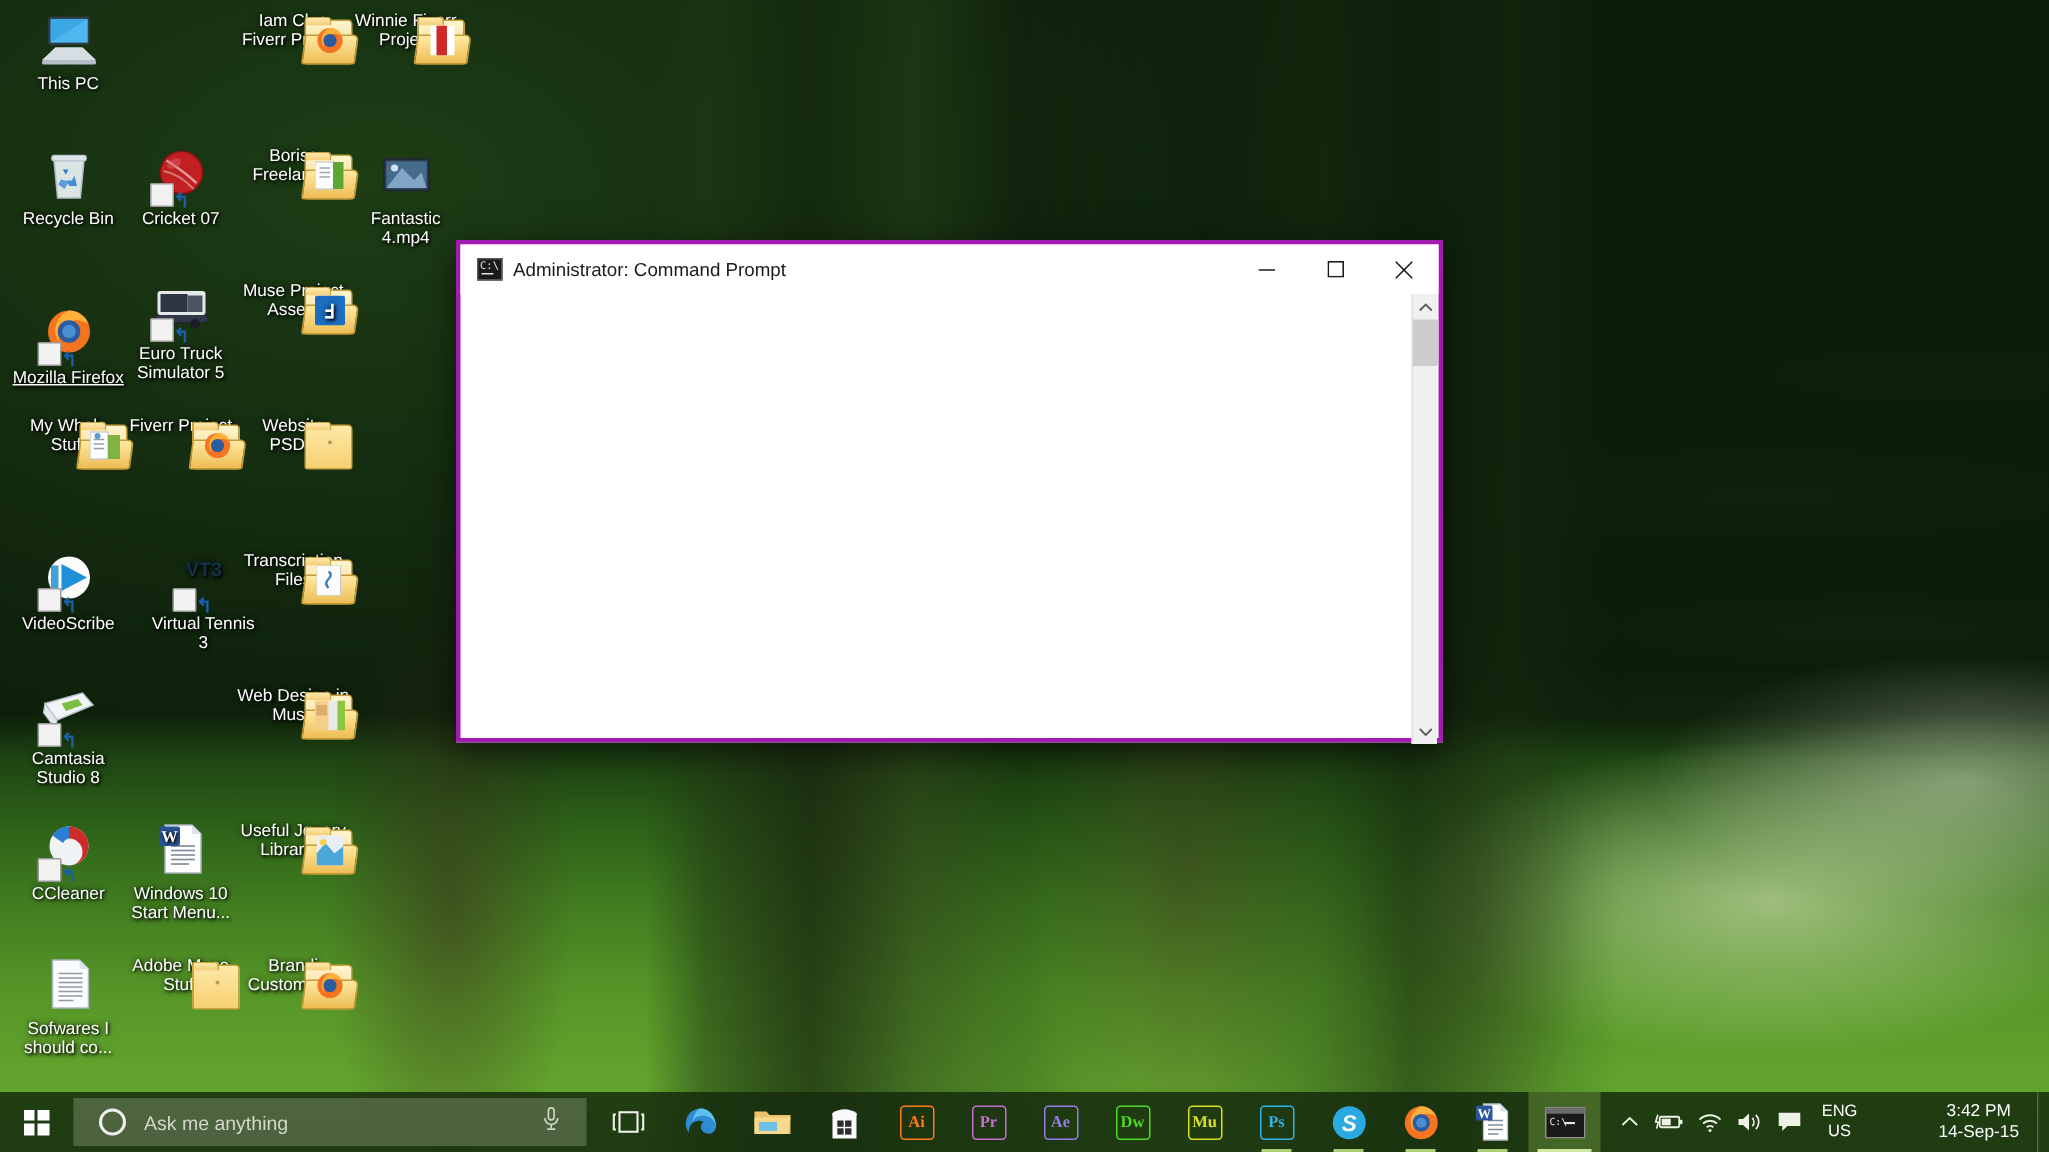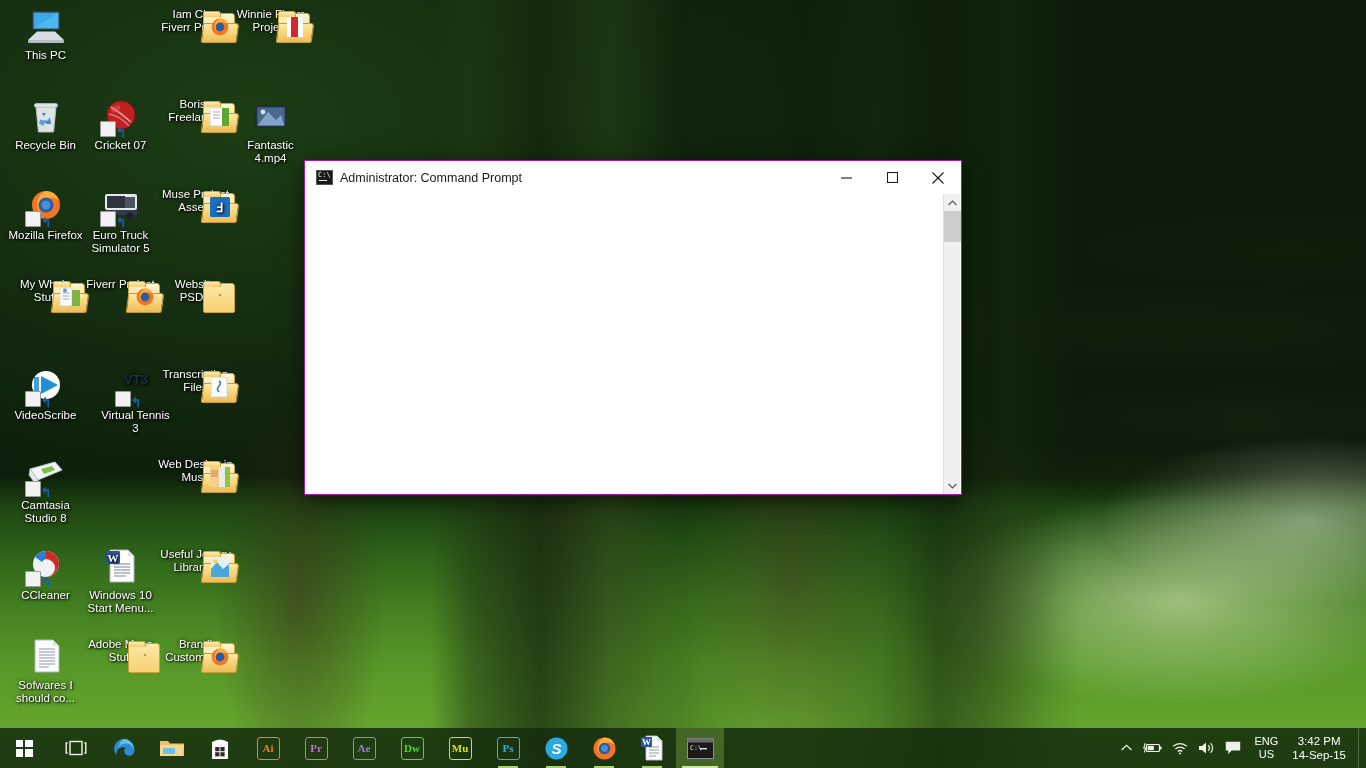--- a/index.html
+++ b/index.html
@@ -128,21 +128,21 @@
     width:20px; height:20px; z-index:3;
     border-radius:2px;
   }
 
   
   #cmd-window{
     position:absolute;
     left:304px; top:160px;
     width:658px; height:335px;
     background:#fff;
-    border:1px solid #a21caf;
+    border:3px solid #a21caf;
     box-shadow:0 6px 22px rgba(0,0,0,.55);
   }
   #cmd-titlebar{
     height:33px; background:#fff;
     display:flex; align-items:center;
     border-bottom:none;
   }
   #cmd-titlebar .tb-icon{
     width:17px; height:15px; margin:0 7px 0 11px;
     background:#1a1a1a; border:1px solid #555;
@@ -291,20 +291,21 @@
   #tray-lang{
     height:40px; padding:0 8px;
     display:flex; flex-direction:column; align-items:center; justify-content:center;
     color:#fff; font-size:11px; line-height:13px;
   }
   #tray-clock{
     height:40px; padding:0 12px 0 6px;
     display:flex; flex-direction:column; align-items:center; justify-content:center;
     color:#fff; font-size:11.5px; line-height:14px;
     text-align:center;
+    margin-left:40px;
   }
   #show-desktop{ width:8px; height:40px; border-left:1px solid rgba(255,255,255,.22); }
 </style>
 </head>
 <body>
 
 <div id="wallpaper"></div>
 
 <div id="desktop-icons">
     <div class="desk-icon" style="left: 8px; top: 8px;"><span class="glyph"><svg width="42" height="38" viewBox="0 0 42 38">
@@ -353,21 +354,21 @@
               </g>
               <rect x="12" y="1" width="7" height="18" fill="#5aa832"></rect>
             </svg></span>
         </span></span><span class="label">Borisc Freelanc...</span></div>
     <div class="desk-icon" style="left: 233px; top: 98px;"><span class="glyph"><svg width="42" height="38" viewBox="0 0 42 38">
         <rect x="6" y="8" width="30" height="21" rx="1.5" fill="#2f3f52" stroke="#1b2635" stroke-width="1"></rect>
         <rect x="7.6" y="9.6" width="26.8" height="17.8" fill="#466a8c"></rect>
         <path d="M7.6 27.4 L18 14 L26 22 L31 17 L34.4 27.4 Z" fill="#8fb4d4" opacity=".8"></path>
         <circle cx="13" cy="14" r="2.4" fill="#cfe4f2"></circle>
       </svg></span><span class="label">Fantastic 4.mp4</span></div>
-    <div class="desk-icon" style="left: 8px; top: 188px;"><span class="glyph shortcut"><svg width="42" height="38" viewBox="0 0 42 38">
+    <div class="desk-icon" style="left: 8px; top: 204px; text-decoration: underline;"><span class="glyph shortcut"><svg width="42" height="38" viewBox="0 0 42 38">
         <circle cx="21" cy="17" r="14" fill="#f47421"></circle>
         <path d="M21 3 a14 14 0 0 1 13 9 q-8 -5 -15 0 q-7 5 -4 13 a14 14 0 0 1 6 -22 Z" fill="#ffb03a"></path>
         <circle cx="21" cy="17" r="7.5" fill="#2b5ba0"></circle>
         <circle cx="21" cy="17" r="4.5" fill="#4a8ed4"></circle>
       </svg></span><span class="label">Mozilla Firefox</span></div>
     <div class="desk-icon" style="left: 83px; top: 188px;"><span class="glyph shortcut"><svg width="42" height="38" viewBox="0 0 42 38">
         <rect x="5" y="6" width="32" height="16" rx="2" fill="#e6e9ec"></rect>
         <rect x="7" y="8" width="18" height="12" fill="#2c3540"></rect>
         <rect x="25" y="9" width="10" height="11" fill="#4a5560"></rect>
         <rect x="4" y="22" width="34" height="5" rx="1.5" fill="#2b3views"></rect>
@@ -528,20 +529,32 @@
 
   <div id="start-button">
     <span class="win-logo">
       <i></i>
         <i></i>
         <i></i>
         <i></i>
     </span>
   </div>
 
+  <div id="search-box">
+    <span id="cortana-icon"></span>
+    <span id="search-placeholder">Ask me anything</span>
+    <span id="mic-icon">
+      <svg width="11" height="16" viewBox="0 0 11 16">
+        <rect x="3.6" y="0.6" width="3.8" height="8" rx="1.9" fill="none" stroke="#cfd6c4" stroke-width="1.1"></rect>
+        <path d="M1.2 7.4 a4.3 4.3 0 0 0 8.6 0" fill="none" stroke="#cfd6c4" stroke-width="1.1"></path>
+        <line x1="5.5" y1="11.8" x2="5.5" y2="14.2" stroke="#cfd6c4" stroke-width="1.1"></line>
+        <line x1="2.8" y1="14.7" x2="8.2" y2="14.7" stroke="#cfd6c4" stroke-width="1.1"></line>
+      </svg>
+    </span>
+  </div>
 
   <div id="task-view">
     <svg width="22" height="16" viewBox="0 0 22 16">
       <rect x="5" y="1.5" width="12" height="13" fill="none" stroke="#eef2e6" stroke-width="1.4"></rect>
       <path d="M2.6 3 L1.2 3 L1.2 13 L2.6 13" fill="none" stroke="#eef2e6" stroke-width="1.4"></path>
       <path d="M19.4 3 L20.8 3 L20.8 13 L19.4 13" fill="none" stroke="#eef2e6" stroke-width="1.4"></path>
     </svg>
   </div>
 
   <div id="taskbar-apps">

